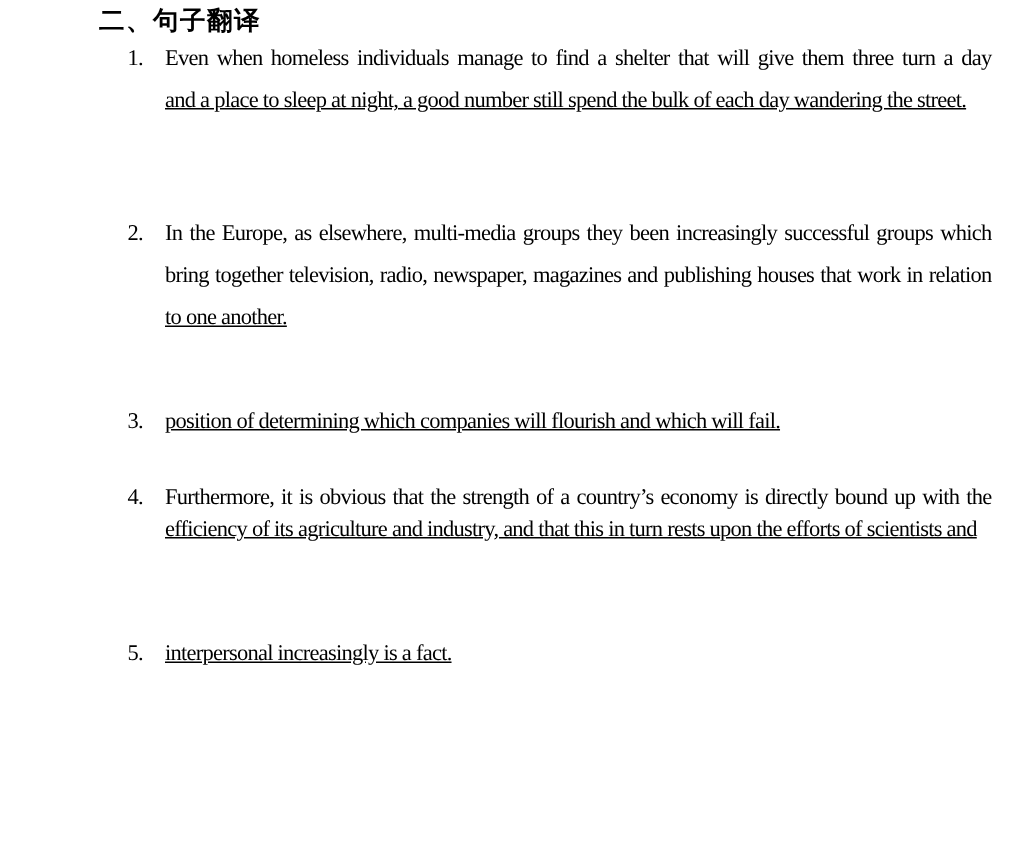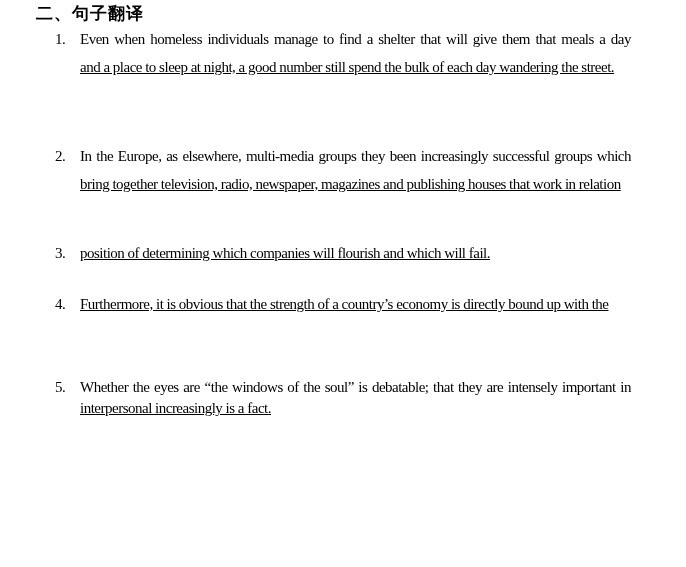--- a/index.html
+++ b/index.html
@@ -6,21 +6,21 @@
   body {
     width: 686px;
     height: 567px;
     background: #ffffff;
     color: #000000;
     font-family: "Liberation Serif", "DejaVu Serif", serif;
     font-size: 15px;
     letter-spacing: -0.5px;
     overflow: hidden;
   }
-  .page { padding-top: 3px; }
+  .page { padding-top: 3px; padding-left: 30px; }
 
   .heading {
     margin: 0 0 0 36px;
     font-family: "Liberation Sans", "DejaVu Sans", sans-serif;
     font-weight: bold;
     font-size: 17px;
     line-height: 22px;
     letter-spacing: 1px;
     color: #000000;
   }
@@ -52,48 +52,49 @@
 </head>
 <body>
 
 <div class="page">
 
   <h2 class="heading">二、句子翻译</h2>
 
   <div class="item lh28" id="item1">
     <div class="num">1.</div>
     <div class="lines">
-      <div class="line">Even when homeless individuals manage to find a shelter that will give them that meals a day</div>
+      <div class="line">Even when homeless individuals manage to find a shelter that will give them three turn a day</div>
       <div class="line">and a place to sleep at night, a good number still spend the bulk of each day wandering the street.</div>
     </div>
   </div>
 
   <div class="item lh28" id="item2">
     <div class="num">2.</div>
     <div class="lines">
       <div class="line">In the Europe, as elsewhere, multi-media groups they been increasingly successful groups which</div>
       <div class="line">bring together television, radio, newspaper, magazines and publishing houses that work in relation</div>
+      <div class="line">to one another.</div>
     </div>
   </div>
 
   <div class="item lh30" id="item3">
     <div class="num">3.</div>
     <div class="lines">
       <div class="line">position of determining which companies will flourish and which will fail.</div>
     </div>
   </div>
 
   <div class="item lh21" id="item4">
     <div class="num">4.</div>
     <div class="lines">
       <div class="line">Furthermore, it is obvious that the strength of a country’s economy is directly bound up with the</div>
+      <div class="line">efficiency of its agriculture and industry, and that this in turn rests upon the efforts of scientists and</div>
     </div>
   </div>
 
   <div class="item lh21" id="item5">
     <div class="num">5.</div>
     <div class="lines">
-      <div class="line">Whether the eyes are “the windows of the soul” is debatable; that they are intensely important in</div>
       <div class="line">interpersonal increasingly is a fact.</div>
     </div>
   </div>
 
 </div>
 
 </body></html>

